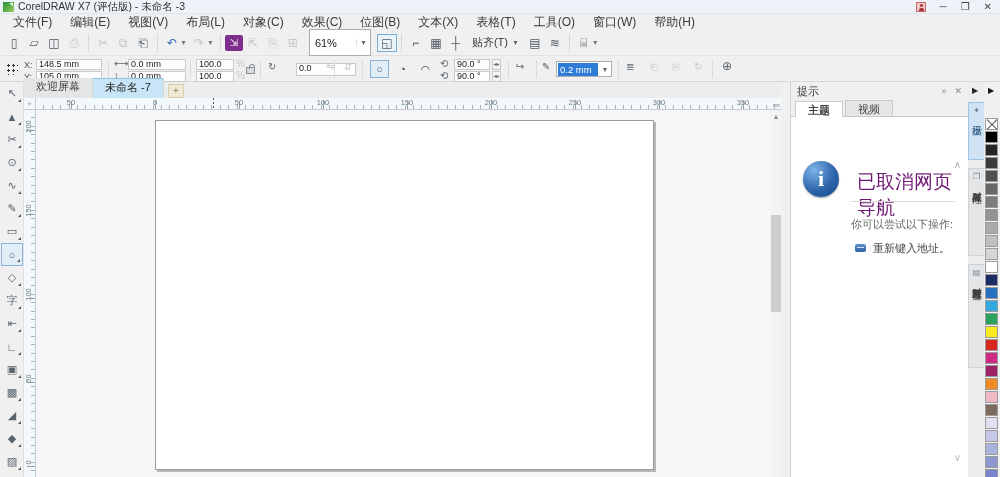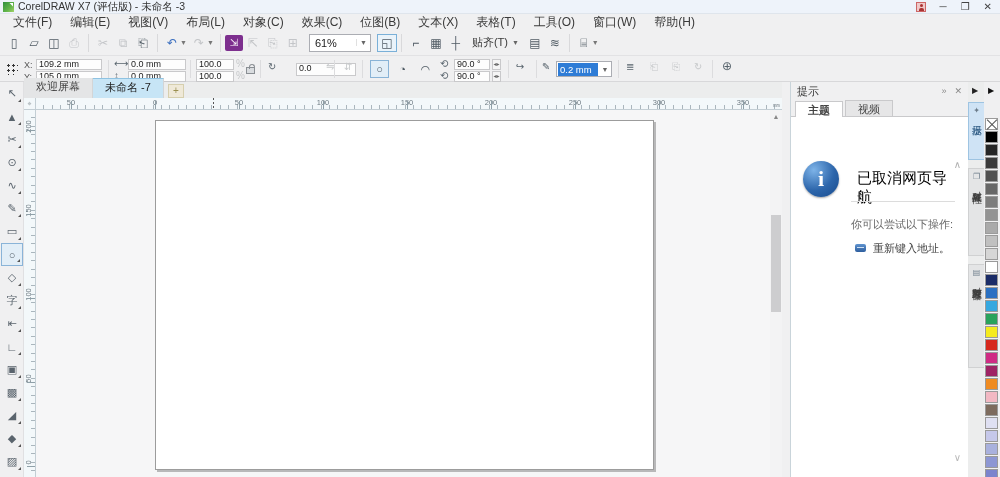--- a/index.html
+++ b/index.html
@@ -32,21 +32,21 @@
   
   #toolbar { position:absolute; left:0; top:30px; width:1000px; height:26px;
     background:#f0f0f1; border-bottom:1px solid #e2e2e4; display:flex; align-items:center; padding-left:4px; }
   .tbtn { width:20px; height:18px; display:flex; align-items:center; justify-content:center;
     font-size:12px; color:#4f5a63; }
   .tbtn.disabled { color:#c3c5c8; }
   .tbtn.accent-undo { color:#3a6ebf; }
   .tbtn.import { background:#7d2f8e; color:#fff; width:18px; height:16px; font-size:10px; border-radius:2px; }
   .tsep { width:1px; height:18px; background:#d9d9db; margin:0 4px; }
   .tdrop { font-size:7px; color:#777; margin:0 2px 0 -2px; }
-  #zoom-combo { width:62px; height:18px; background:#fff; border:1px solid #abadb3;
+  #zoom-combo { width:62px; height:27px; background:#fff; border:1px solid #abadb3;
     display:flex; align-items:center; margin:7px 6px; }
   #zoom-combo .val { flex:1; padding-left:5px; font-size:11px; color:#222; }
   #zoom-combo .arrow { width:14px; text-align:center; font-size:7px; color:#666; border-left:1px solid #e0e0e0; }
   .tbtn.boxed { border:1px solid #7ab0d8; background:#eaf3fa; }
   #snap-drop { display:flex; align-items:center; margin:0 6px; font-size:11px; color:#3a3a3a; }
   #snap-drop .arrow { font-size:7px; color:#666; margin-left:4px; }
 
   
   #propbar { position:absolute; left:0; top:56px; width:1000px; height:26px;
     background:#f0f0f1; border-bottom:1px solid #d8d8da; }
@@ -132,21 +132,21 @@
   #docker-tabs { display:flex; height:17px; padding-left:4px; border-bottom:1px solid #c9c9cb; }
   .docker-tab { padding:0 12px; font-size:11px; line-height:16px; color:#444;
     background:#e6e6e7; border:1px solid #c9c9cb; border-bottom:none; margin-right:2px; }
   .docker-tab.active { background:#fff; position:relative; top:1px;font-weight:bold; }
   #docker-content { position:absolute; left:0; top:35px; width:178px; height:360px; background:#fff; }
   #info-icon { position:absolute; left:12px; top:44px; width:36px; height:36px; border-radius:50%;
     background:radial-gradient(circle at 30% 25%,#7db3e8 0%,#2d66ab 55%,#184a8c 100%);
     color:#fff; font-family:"Liberation Serif",serif; font-weight:bold; font-size:22px;
     display:flex; align-items:center; justify-content:center;
     box-shadow:0 1px 2px rgba(0,0,0,0.35); }
-  #msg-title { position:absolute; left:66px; top:52px; width:104px; font-size:15px; color:#000000; }
+  #msg-title { position:absolute; left:66px; top:52px; width:104px; font-size:19px; color:#701a75; }
   #collapse-chevron { position:absolute; right:8px; top:42px; color:#b0b0b0; font-size:10px; }
   #msg-divider { position:absolute; left:60px; top:84px; width:104px; height:1px; background:#dcdcdc; }
   #hint-intro { position:absolute; left:60px; top:100px; font-size:11px; color:#666; }
   #hint-bullet { position:absolute; left:64px; top:127px; width:11px; height:8px; border-radius:2px;
     background:linear-gradient(#5f93cf,#2e5f9e); }
   #hint-bullet::after { content:""; position:absolute; left:2px; top:3px; width:7px; height:1px; background:#cfe0f2; }
   #hint-item { position:absolute; left:82px; top:124px; font-size:11px; color:#444; }
   #scroll-chevron { position:absolute; right:8px; bottom:14px; color:#b8b8b8; font-size:10px; }
 
   
@@ -251,21 +251,21 @@
           <span class="tbtn ">⌸</span>
           <span class="tdrop">▼</span>
         </span>
       </span>
   </div>
 
   <div id="propbar">
     <div id="posgrid"></div>
     <span class="plabel" style="left:24px;top:4px">X:</span>
     <span class="plabel" style="left:24px;top:16px">Y:</span>
-    <div class="pfield" style="left:36px;top:3px;width:66px">109.2 mm</div>
+    <div class="pfield" style="left:36px;top:3px;width:66px">148.5 mm</div>
     <div class="pfield" style="left:36px;top:15px;width:66px">105.0 mm</div>
     <div class="psep" style="left:108px"></div>
     <span class="picon" style="left:114px;top:2px">⟷</span>
     <span class="picon" style="left:114px;top:14px">↕</span>
     <div class="pfield" style="left:128px;top:3px;width:58px">0.0 mm</div>
     <div class="pfield" style="left:128px;top:15px;width:58px">0.0 mm</div>
     <div class="psep" style="left:190px"></div>
     <div class="pfield" style="left:196px;top:3px;width:38px">100.0</div>
     <div class="pfield" style="left:196px;top:15px;width:38px">100.0</div>
     <span class="picon disabled" style="left:236px;top:2px">%</span>

